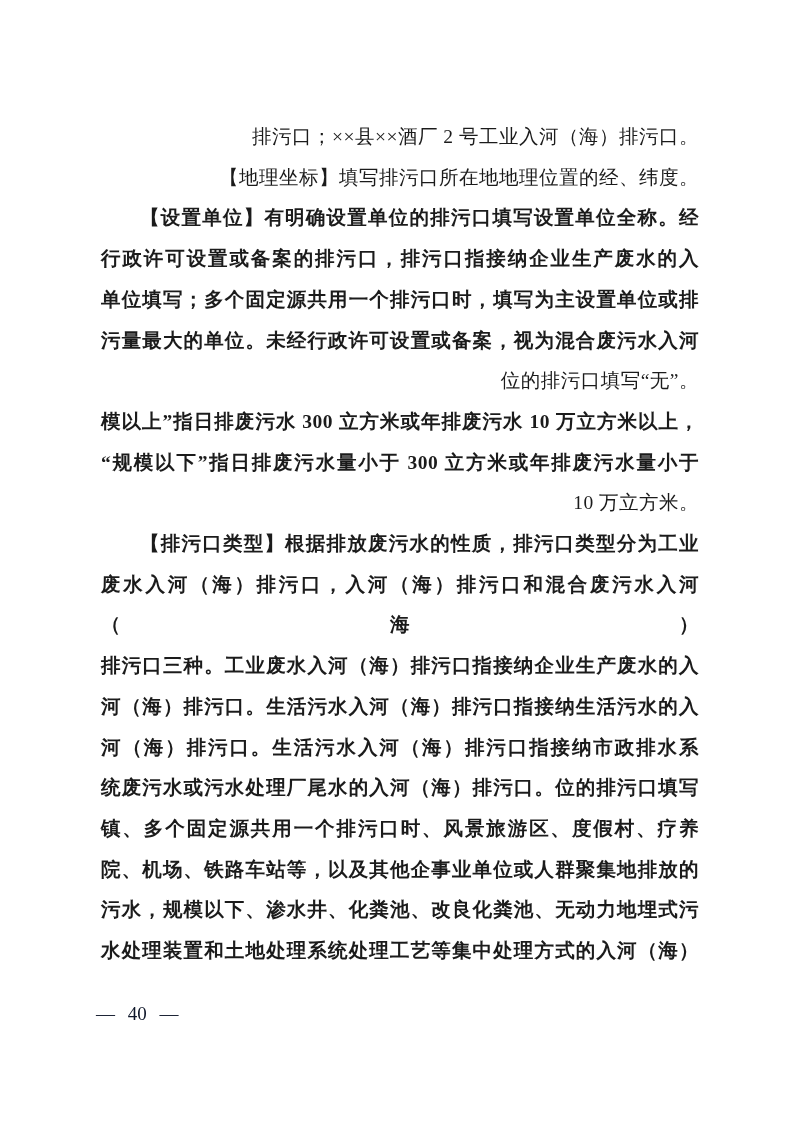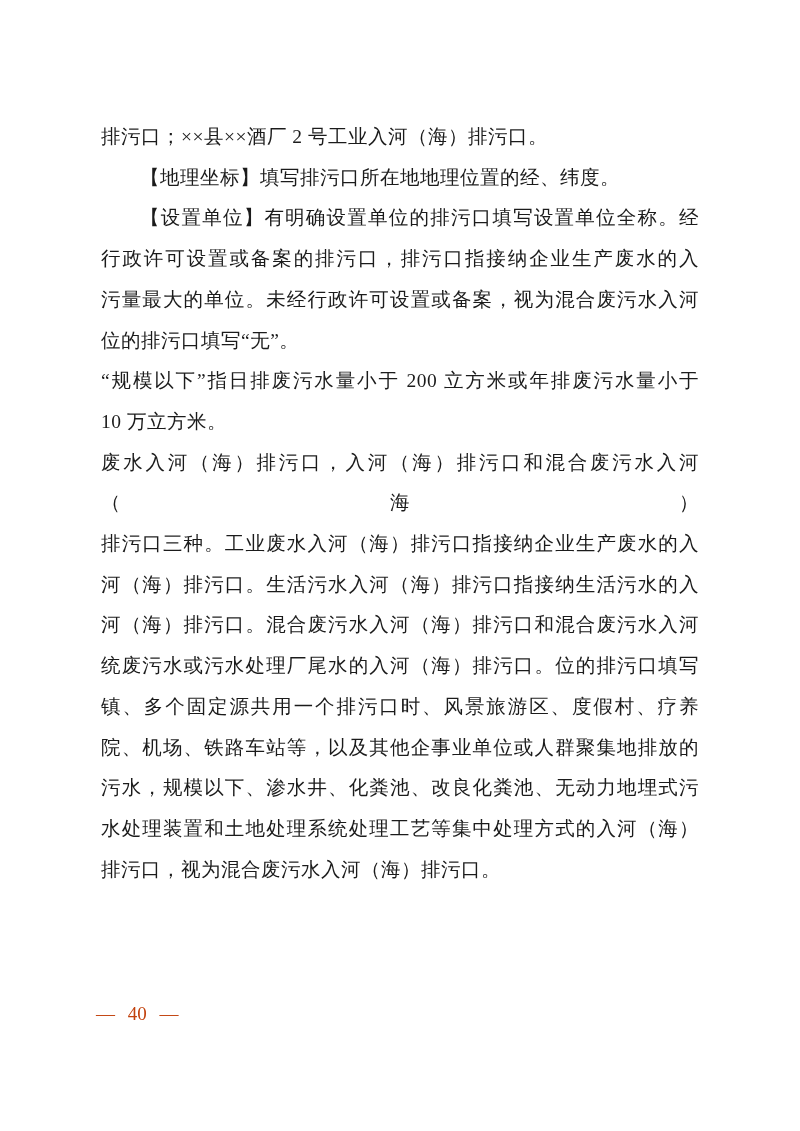--- a/index.html
+++ b/index.html
@@ -19,59 +19,62 @@
   .text-block {
     position: absolute;
     left: 101px;
     top: 117px;
     width: 598px;
     font-size: 19.5px;
     line-height: 40.7px;
     letter-spacing: 0.5px;
   }
   .line {
-    text-align: left;
+    text-align: right;
     white-space: normal;
   }
   .line.just {
     text-align: justify;
     text-align-last: justify;
     text-justify: inter-character;
+    font-weight: bold;
   }
   .line.indent {
     text-indent: 2em;
   }
   .footer {
     position: absolute;
     left: 96px;
     top: 1001px;
     font-size: 19px;
     line-height: 26px;
     word-spacing: 8px;
-    color: #c2410c;
+    color: #0f172a;
   }
 </style>
 </head>
 <body>
 
 <div class="page">
   <div class="text-block" id="text-block">
       <div class="line">排污口；××县××酒厂 2 号工业入河（海）排污口。</div>
       <div class="line indent">【地理坐标】填写排污口所在地地理位置的经、纬度。</div>
       <div class="line indent just">【设置单位】有明确设置单位的排污口填写设置单位全称。经</div>
       <div class="line just">行政许可设置或备案的排污口，排污口指接纳企业生产废水的入</div>
+      <div class="line just">单位填写；多个固定源共用一个排污口时，填写为主设置单位或排</div>
       <div class="line just">污量最大的单位。未经行政许可设置或备案，视为混合废污水入河</div>
       <div class="line">位的排污口填写“无”。</div>
-      <div class="line just">“规模以下”指日排废污水量小于 200 立方米或年排废污水量小于</div>
+      <div class="line just">模以上”指日排废污水 300 立方米或年排废污水 10 万立方米以上，</div>
+      <div class="line just">“规模以下”指日排废污水量小于 300 立方米或年排废污水量小于</div>
       <div class="line">10 万立方米。</div>
+      <div class="line indent just">【排污口类型】根据排放废污水的性质，排污口类型分为工业</div>
       <div class="line just">废水入河（海）排污口，入河（海）排污口和混合废污水入河（海）</div>
       <div class="line just">排污口三种。工业废水入河（海）排污口指接纳企业生产废水的入</div>
       <div class="line just">河（海）排污口。生活污水入河（海）排污口指接纳生活污水的入</div>
-      <div class="line just">河（海）排污口。混合废污水入河（海）排污口和混合废污水入河</div>
+      <div class="line just">河（海）排污口。生活污水入河（海）排污口指接纳市政排水系</div>
       <div class="line just">统废污水或污水处理厂尾水的入河（海）排污口。位的排污口填写</div>
       <div class="line just">镇、多个固定源共用一个排污口时、风景旅游区、度假村、疗养</div>
       <div class="line just">院、机场、铁路车站等，以及其他企事业单位或人群聚集地排放的</div>
       <div class="line just">污水，规模以下、渗水井、化粪池、改良化粪池、无动力地埋式污</div>
       <div class="line just">水处理装置和土地处理系统处理工艺等集中处理方式的入河（海）</div>
-      <div class="line">排污口，视为混合废污水入河（海）排污口。</div>
     </div>
   <div class="footer">— 40 —</div>
 </div>
 
 </body></html>

